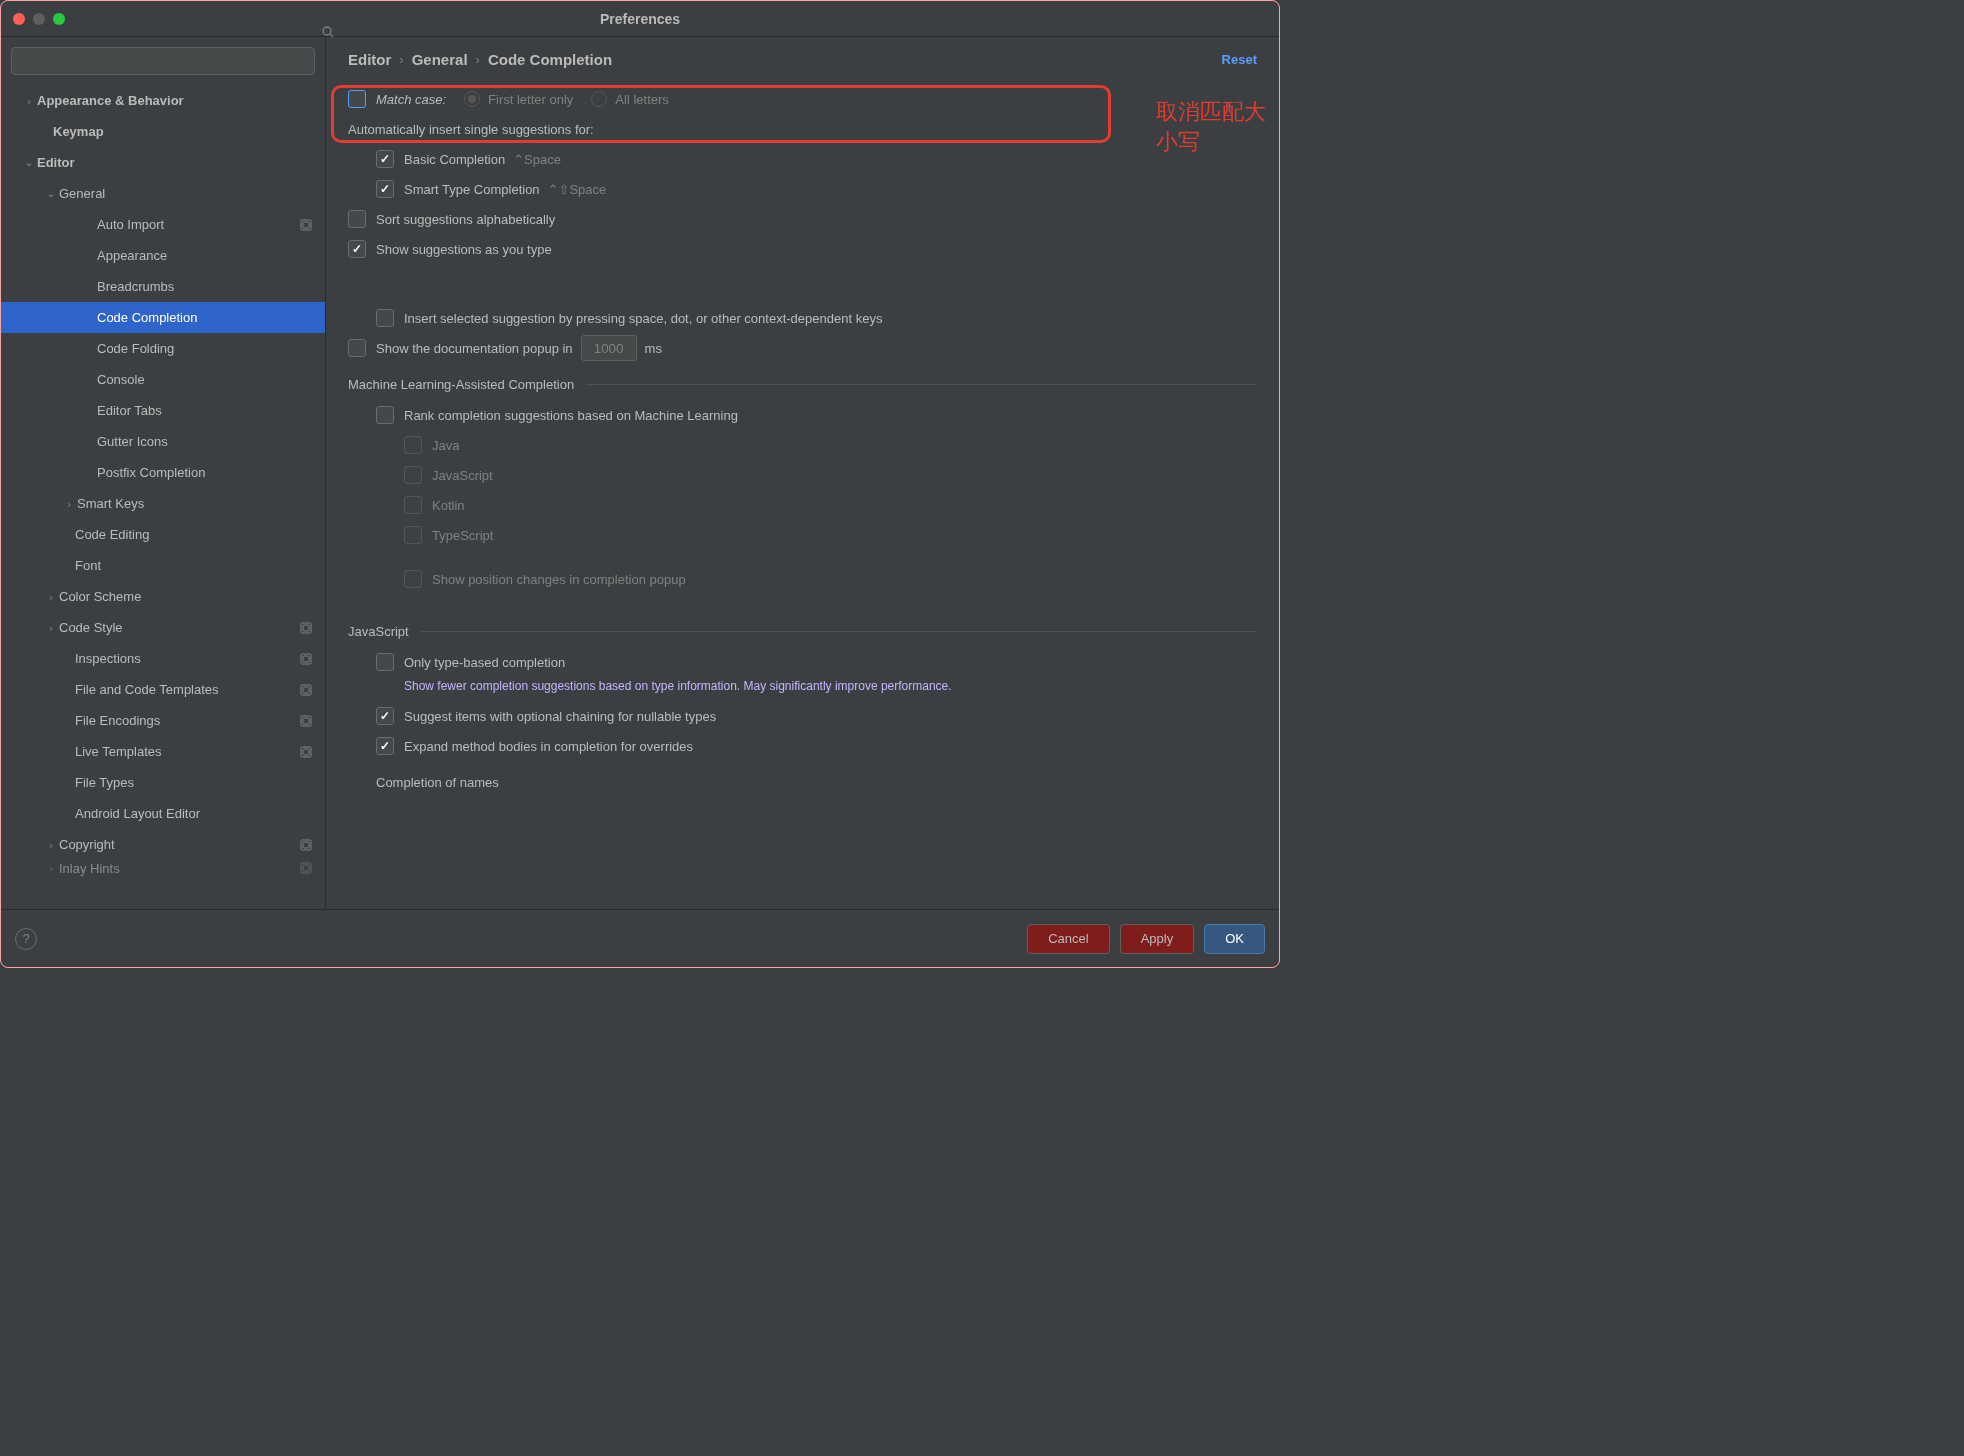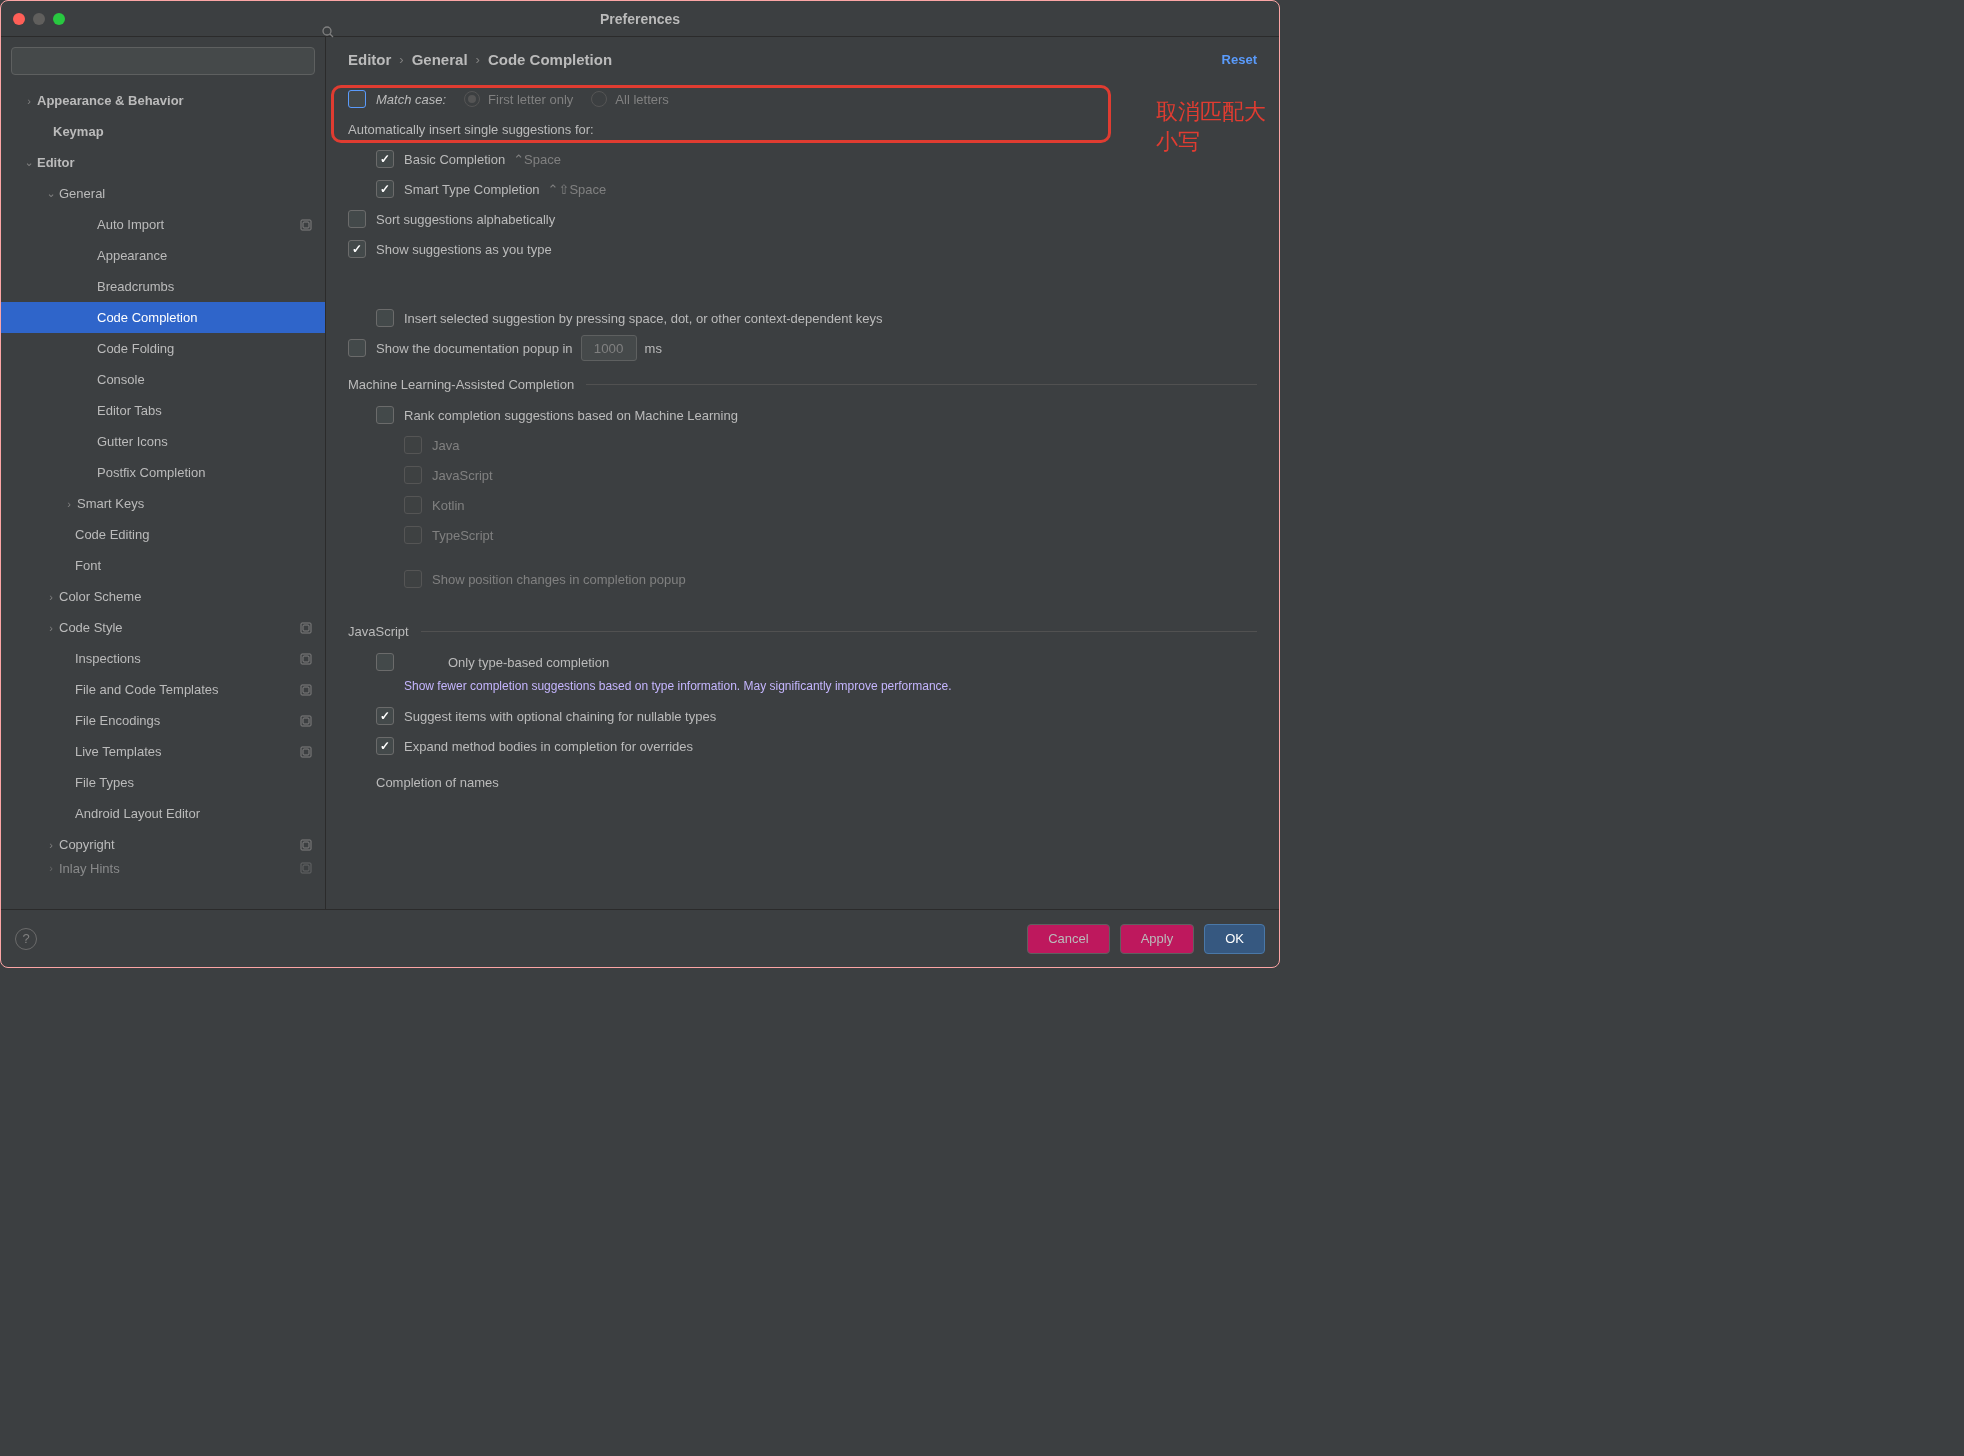--- a/index.html
+++ b/index.html
@@ -218,21 +218,21 @@
   border-top: 1px solid #2b2b2b;
   display: flex;
   align-items: center;
   padding: 0 14px;
 }
 .btn {
   height: 30px;
   padding: 0 20px;
   border-radius: 4px;
   border: 1px solid #5e6060;
-  background: #be185d;
+  background: #7f1d1d;
   color: #bbbbbb;
   cursor: pointer;
   margin-left: 10px;
   font-size: 13px;
 }
 .btn.primary {
   background: #365880;
   border-color: #4a78a8;
   color: #ffffff;
 }
@@ -521,21 +521,21 @@
         </div>
         <div class="row" style="padding-left:56px; margin-top:14px;">
           <span class="checkbox disabled"></span>
           <span class="dim">Show position changes in completion popup</span>
         </div>
 
         <div class="section-sep" style="margin-top:30px;">
           <span>JavaScript</span>
           <span class="line"></span>
         </div>
-        <div class="row" style="padding-left:28px;gap:44px;">
+        <div class="row" style="padding-left:28px;">
           <span class="checkbox"></span>
           <span>Only type-based completion</span>
         </div>
         <div class="hint" style="padding-left:56px;">Show fewer completion suggestions based on type information. May significantly improve performance.</div>
         <div class="row" style="padding-left:28px; margin-top:6px;">
           <span class="checkbox checked"></span>
           <span>Suggest items with optional chaining for nullable types</span>
         </div>
         <div class="row" style="padding-left:28px;">
           <span class="checkbox checked"></span>

